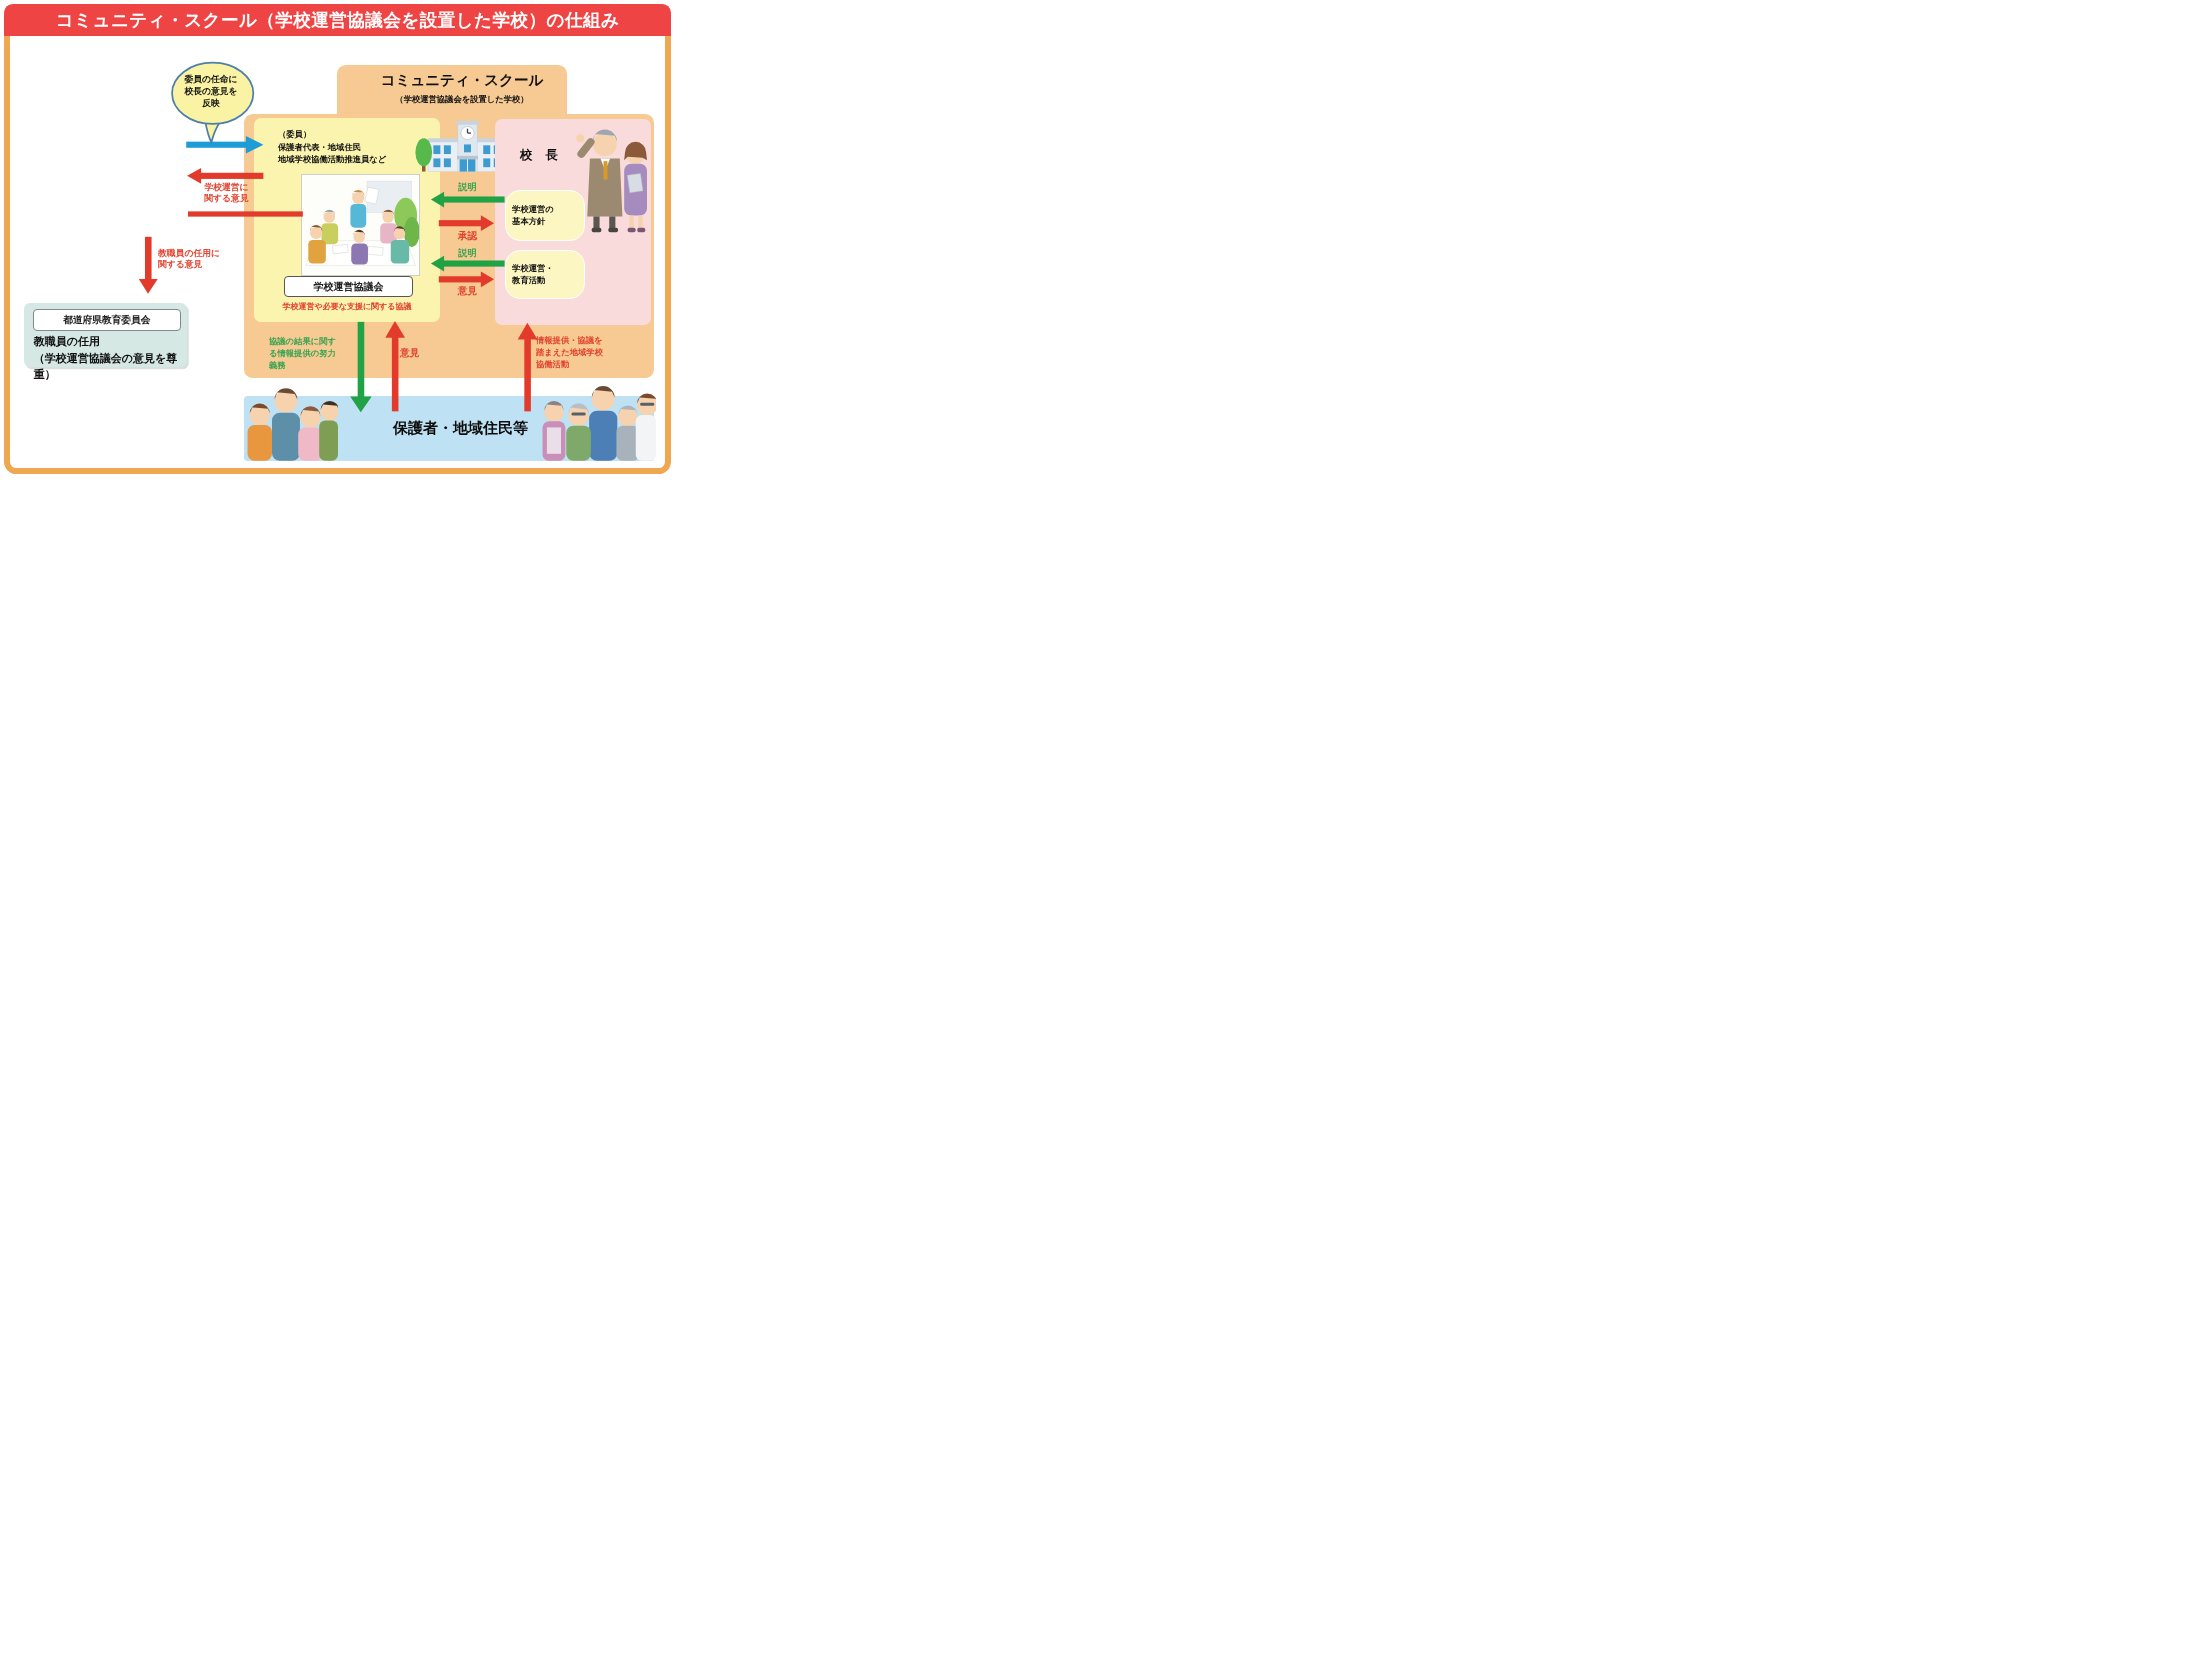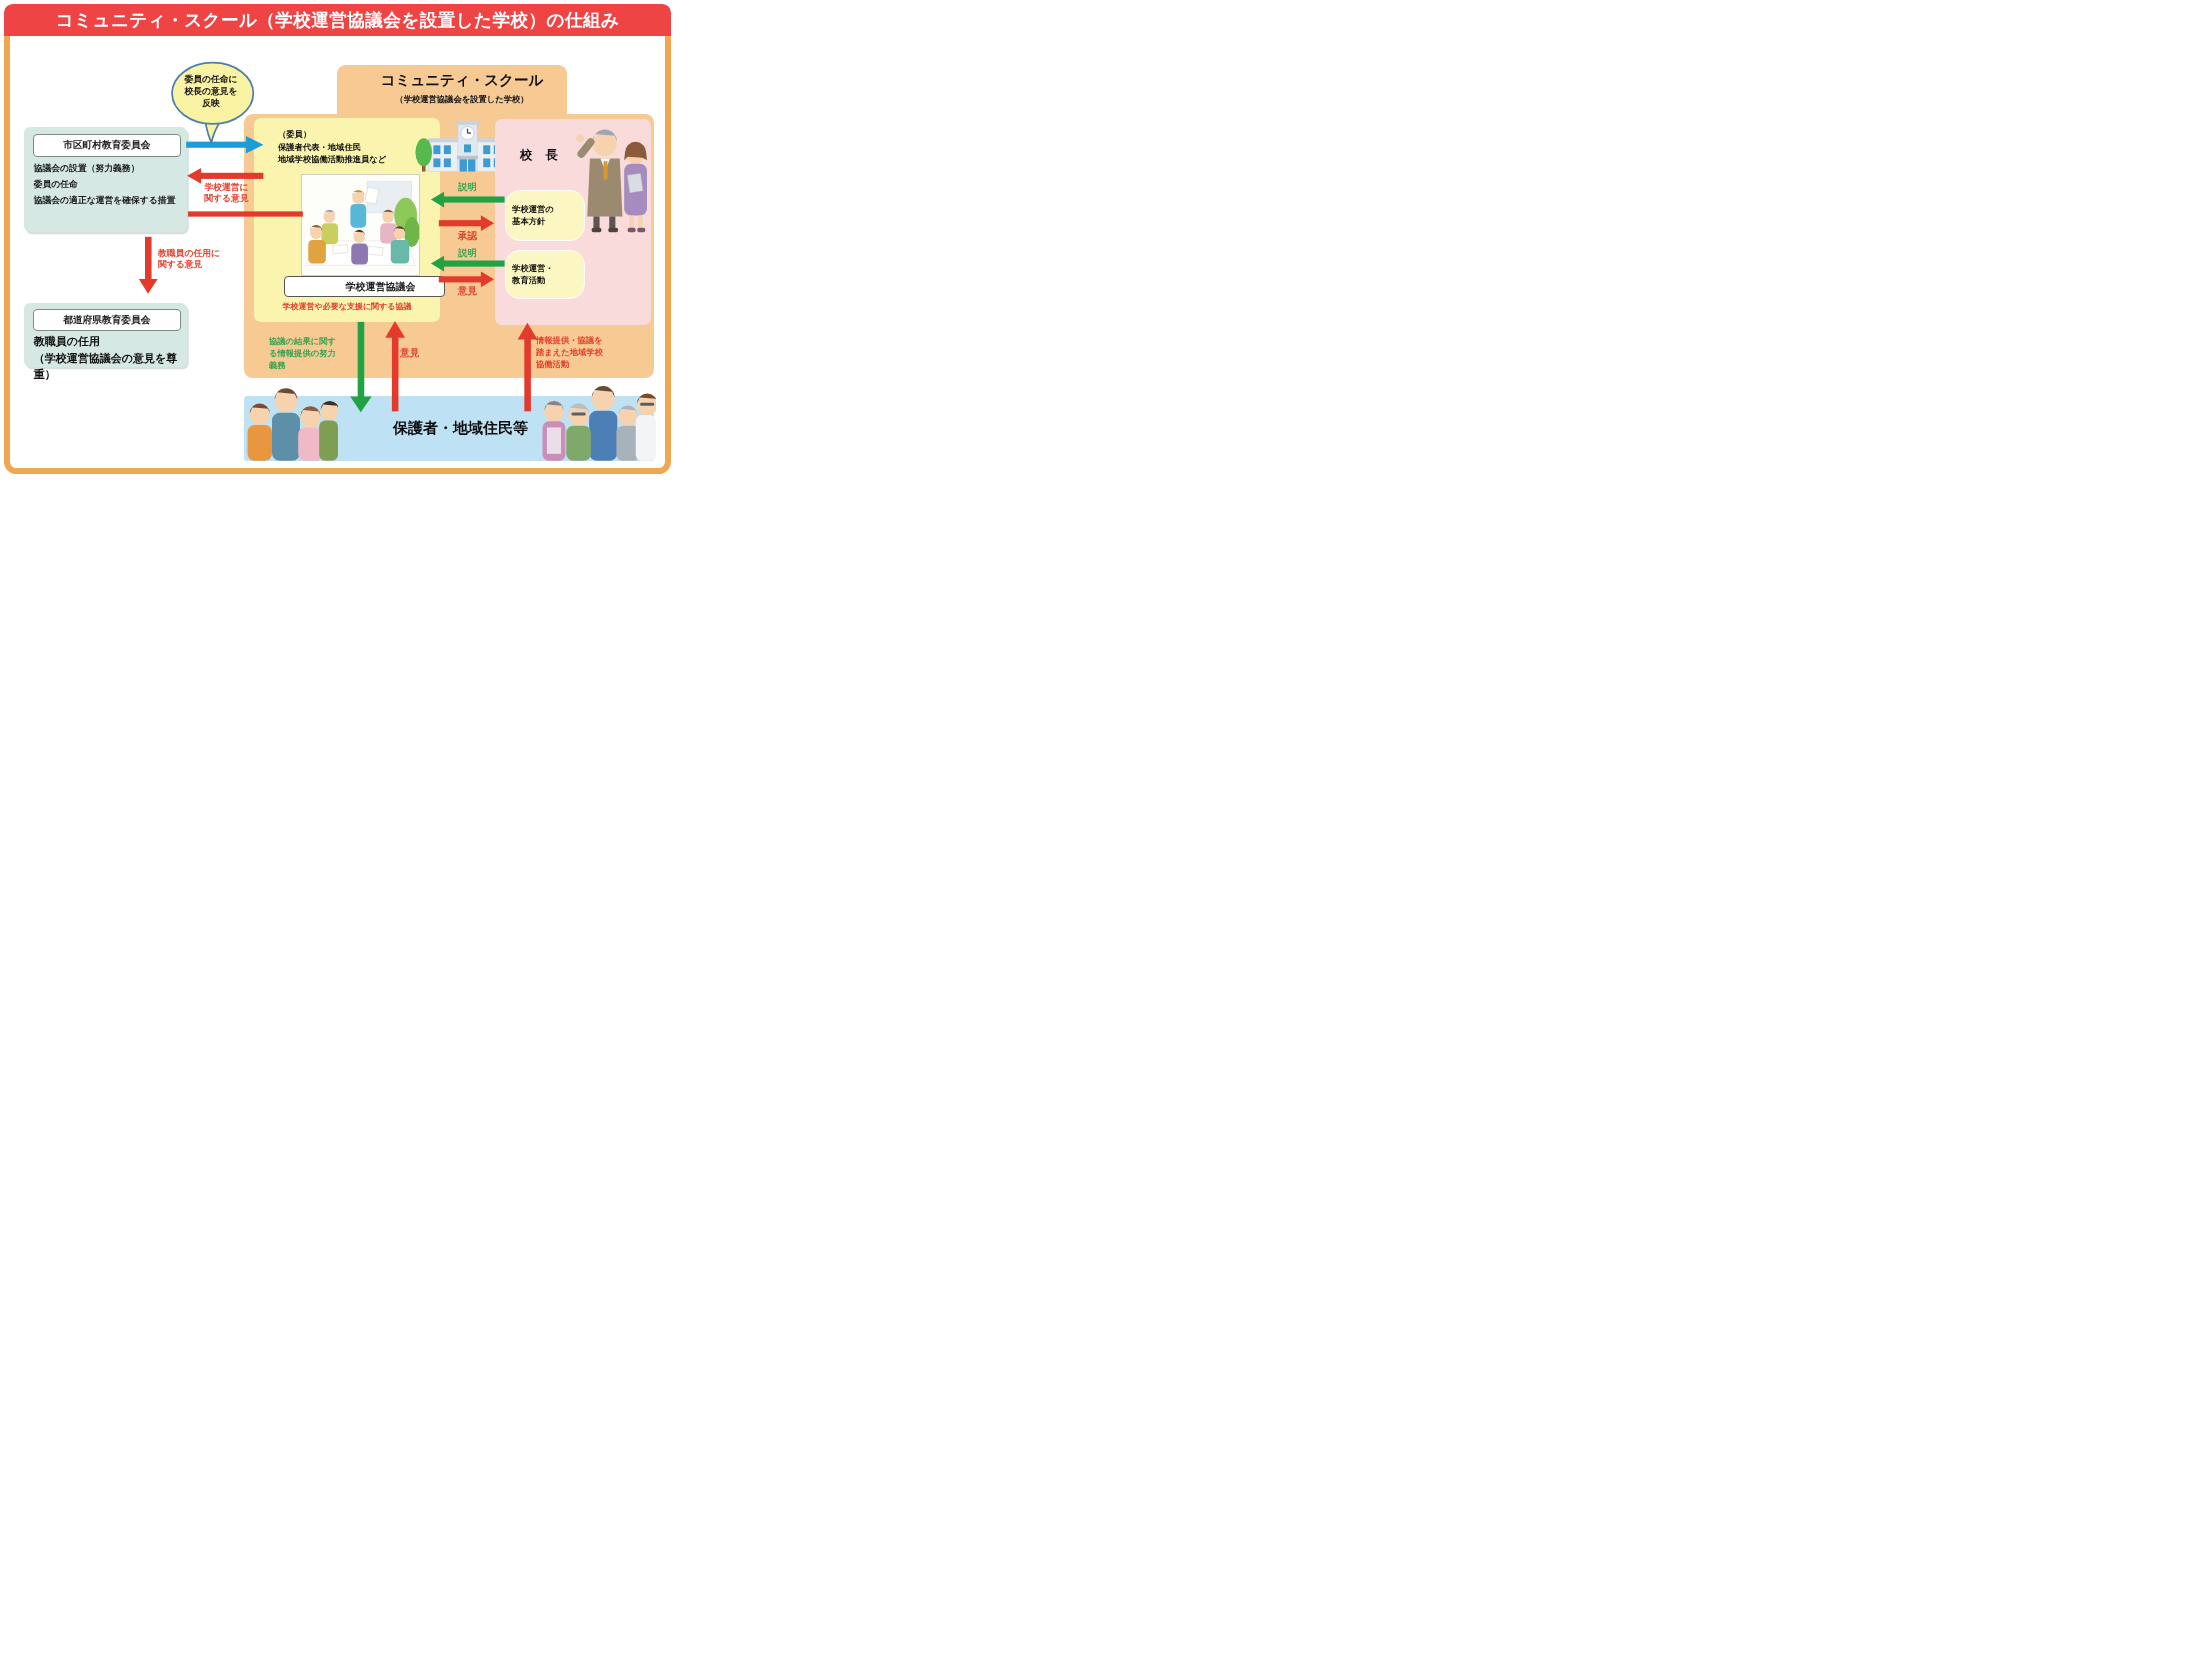--- a/index.html
+++ b/index.html
@@ -96,21 +96,21 @@
         <path d="M183,92 a13,13 0 0,1 26,0 l-3,-7 -20,-2 Z" fill="#8A5230"></path>
       <rect x="178" y="110" width="38" height="46" rx="10" fill="#E7B6C6"></rect>
       <circle cx="222" cy="134" r="13" fill="#F6D3AE"></circle>
         <path d="M209,130 a13,13 0 0,1 26,0 l-3,-7 -20,-2 Z" fill="#5E3A28"></path>
       <rect x="202" y="148" width="42" height="54" rx="10" fill="#68B9A8"></rect>
       <circle cx="130" cy="142" r="13" fill="#F6D3AE"></circle>
         <path d="M117,138 a13,13 0 0,1 26,0 l-3,-7 -20,-2 Z" fill="#4A3526"></path>
       <rect x="112" y="156" width="38" height="48" rx="10" fill="#8D77B0"></rect>
     </svg>
   </div>
-  <div class="abs council-label" style="left:284px;top:276px;width:127px;height:19.3px;padding-left:32px;">
+  <div class="abs council-label" style="left:284px;top:276px;width:127px;height:19.3px;">
     <span>学校運営協議会</span>
   </div>
 
   <div class="abs" style="left:415px;top:118px;width:105px;height:59px;">
     <svg width="105" height="59" viewBox="0 0 240 134">
       <rect x="30" y="50" width="180" height="72" fill="#EAEFF4" stroke="#C3CCD6"></rect>
       <rect x="30" y="46" width="180" height="9" fill="#C9D3DD"></rect>
       <rect x="98" y="12" width="44" height="110" fill="#DFE7EF" stroke="#C3CCD6"></rect>
       <rect x="94" y="6" width="52" height="9" fill="#C9D3DD"></rect>
       <circle cx="120" cy="34" r="15" fill="#ffffff" stroke="#9AA6B2"></circle>
@@ -165,30 +165,20 @@
       <rect x="69" y="96" width="9" height="42" fill="#D99A2B"></rect>
       <rect x="20" y="40" width="18" height="52" rx="9" fill="#9C8A70" transform="rotate(38 29 66)"></rect>
       <circle cx="16" cy="44" r="9" fill="#F6D3AE"></circle>
       <rect x="46" y="222" width="14" height="28" fill="#5C5650"></rect>
         <rect x="82" y="222" width="14" height="28" fill="#5C5650"></rect>
       <rect x="42" y="248" width="22" height="10" rx="4" fill="#4A4440"></rect>
         <rect x="80" y="248" width="22" height="10" rx="4" fill="#4A4440"></rect>
     </svg>
   </div>
 
-  <div class="abs teal-box" style="left:24px;top:127px;width:163px;height:105px;">
-    <div class="white-label abs" style="left:8.8px;top:7px;width:146px;height:21px;font-size:9.7px;">
-      <span>市区町村教育委員会</span>
-    </div>
-    <div class="duties">
-      <div class="duty">協議会の設置（努力義務）</div>
-      <div class="duty">委員の任命</div>
-      <div class="duty">協議会の適正な運営を確保する措置</div>
-    </div>
-  </div>
 
   <div class="abs teal-box" style="left:24px;top:303px;width:163px;height:64px;">
     <div class="white-label abs" style="left:8.8px;top:6.1px;width:146px;height:20px;font-size:9.7px;">
       <span>都道府県教育委員会</span>
     </div>
     <div class="abs" style="left:9.7px;top:31px;font-size:11px;font-weight:600;color:#111;line-height:1.5;">
       <div>教職員の任用</div>
       <div>（学校運営協議会の意見を尊重）</div>
     </div>
   </div>

